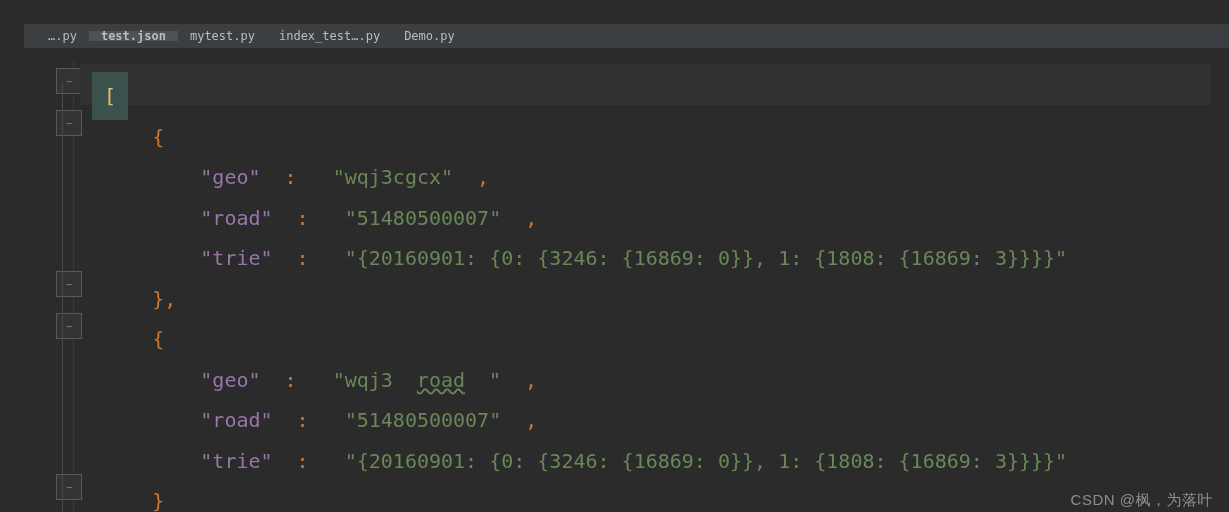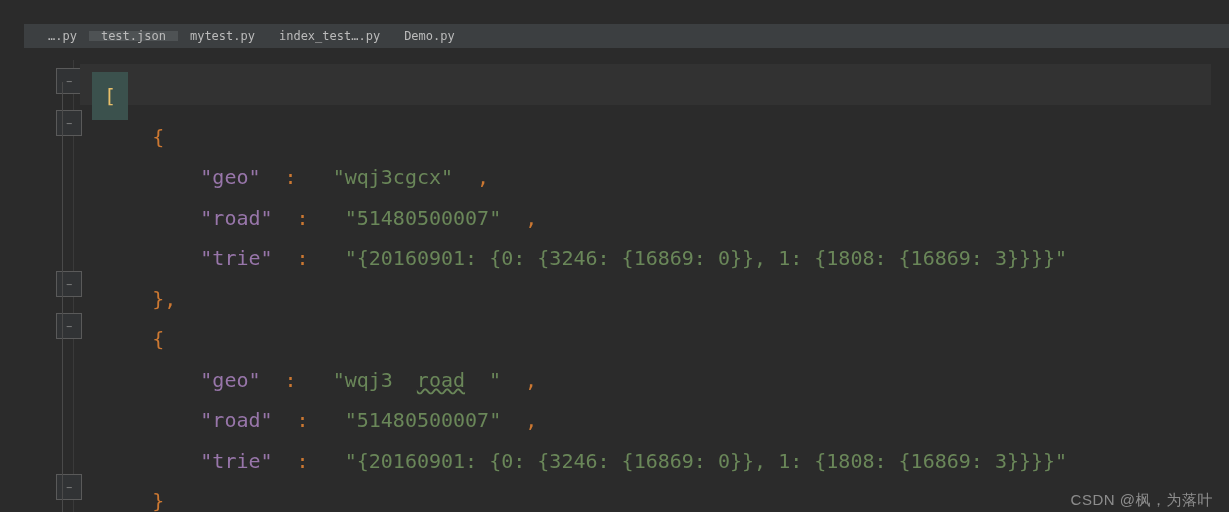--- a/index.html
+++ b/index.html
@@ -23,20 +23,21 @@
   .tab {
     padding: 0 12px;
     height: 10px;
     display: flex;
     align-items: center;
     font-size: 12px;
     color: #bbbbbb;
   }
   .tab.active {
     background: #4e5254;
+    font-weight: bold;
   }
   .editor {
     display: flex;
     height: calc(100% - 10px);
     position: relative;
   }
   .gutter {
     width: 38px;
     background: #2b2b2b;
     border-right: 1px solid #3a3a3a;

